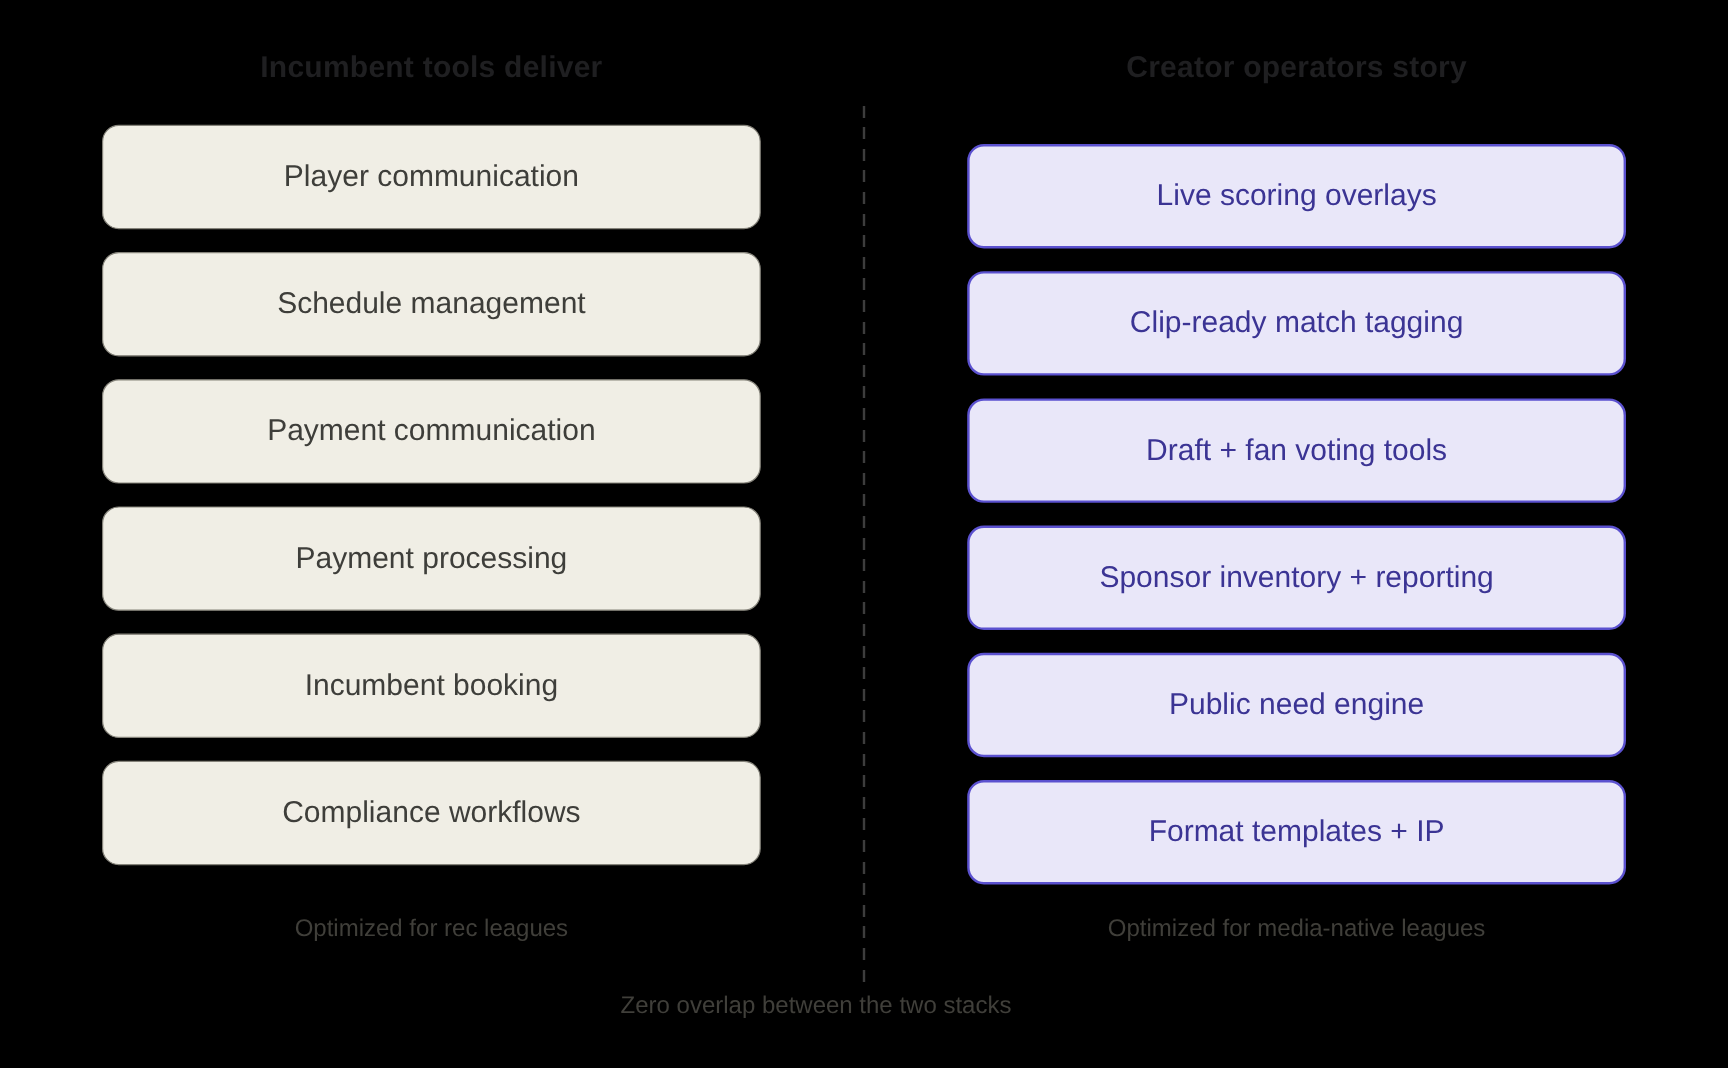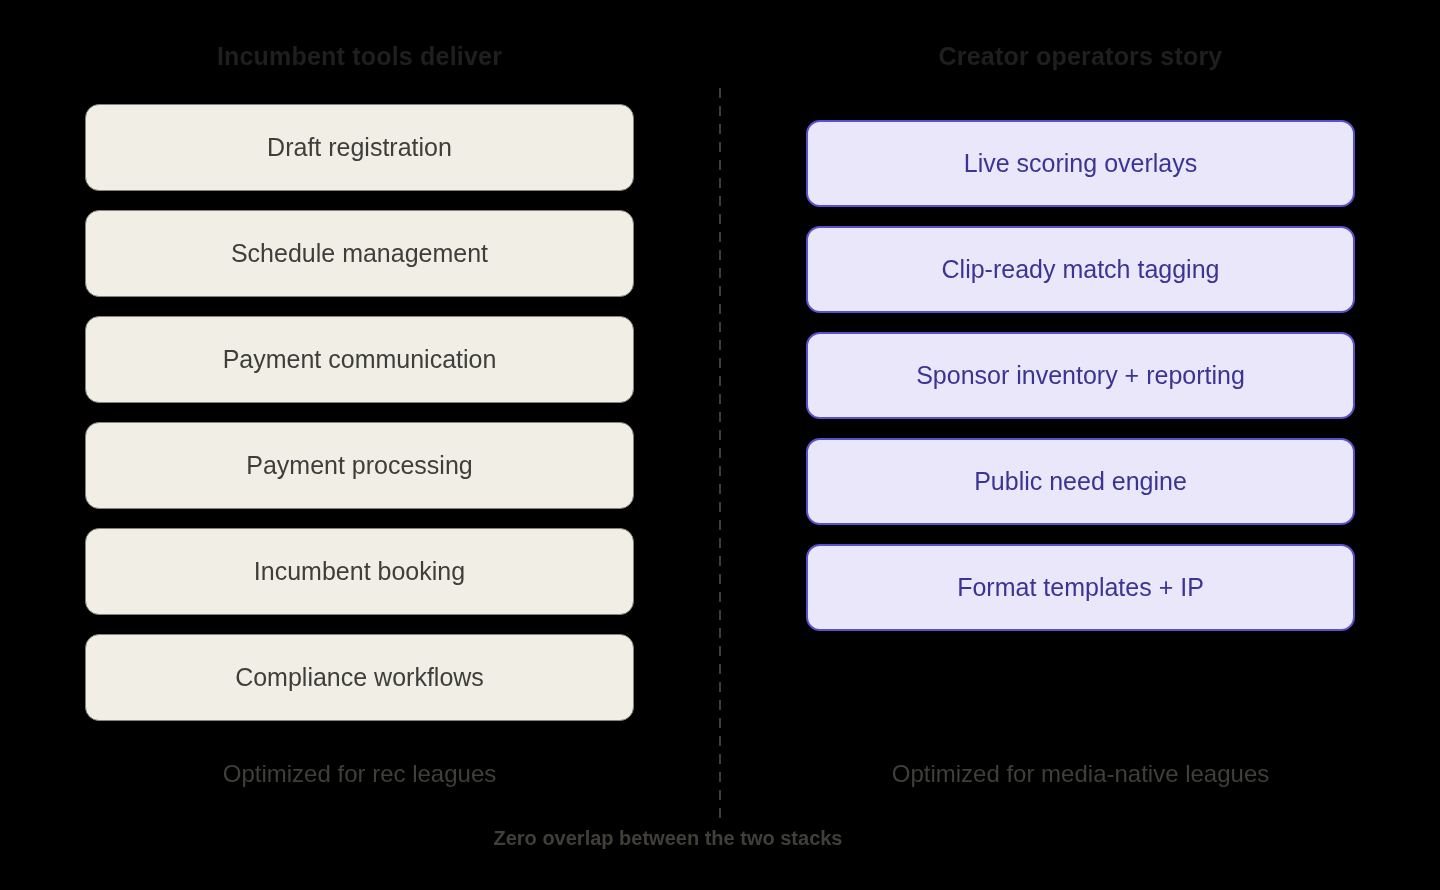--- a/index.html
+++ b/index.html
@@ -41,46 +41,46 @@
     color:var(--left-card-text);
   }
   .card.right{
     background:var(--right-card-fill);
     border:2px solid var(--right-card-border);
     color:var(--right-card-text);
   }
 
   .col-caption{
     position:absolute;top:762px;width:549px;height:24px;line-height:24px;
-    text-align:center;font-size:24px;font-weight:500;color:var(--caption-text);
+    text-align:center;font-size:20px;font-weight:500;color:var(--caption-text);
   }
   .col-caption.left{left:85px;}
   .col-caption.right{left:806px;}
 
   .divider{
     position:absolute;left:719px;top:88px;width:2px;height:735px;
     background:repeating-linear-gradient(to bottom,var(--divider) 0 10px,transparent 10px 18px);
   }
 
   .footer-note{
-    position:absolute;top:826px;left:4px;width:1328px;height:24px;line-height:24px;
-    text-align:center;font-size:20px;font-weight:700;color:var(--caption-text);
+    position:absolute;top:826px;left:16px;width:1328px;height:24px;line-height:24px;
+    text-align:center;font-size:20px;font-weight:400;color:var(--caption-text);
   }
 </style>
 </head>
 <body>
 
 <div class="canvas">
 
   <div class="col-header left">Incumbent tools deliver</div>
   <div class="col-header right">Creator operators story</div>
 
   <div class="card-stack left">
     <div class="card left">
-        <span>Draft registration</span>
+        <span>Player communication</span>
       </div>
     <div class="card left">
         <span>Schedule management</span>
       </div>
     <div class="card left">
         <span>Payment communication</span>
       </div>
     <div class="card left">
         <span>Payment processing</span>
       </div>
@@ -95,20 +95,23 @@
   <div class="divider"></div>
 
   <div class="card-stack right">
     <div class="card right">
         <span>Live scoring overlays</span>
       </div>
     <div class="card right">
         <span>Clip-ready match tagging</span>
       </div>
     <div class="card right">
+        <span>Draft + fan voting tools</span>
+      </div>
+    <div class="card right">
         <span>Sponsor inventory + reporting</span>
       </div>
     <div class="card right">
         <span>Public need engine</span>
       </div>
     <div class="card right">
         <span>Format templates + IP</span>
       </div>
   </div>
 

